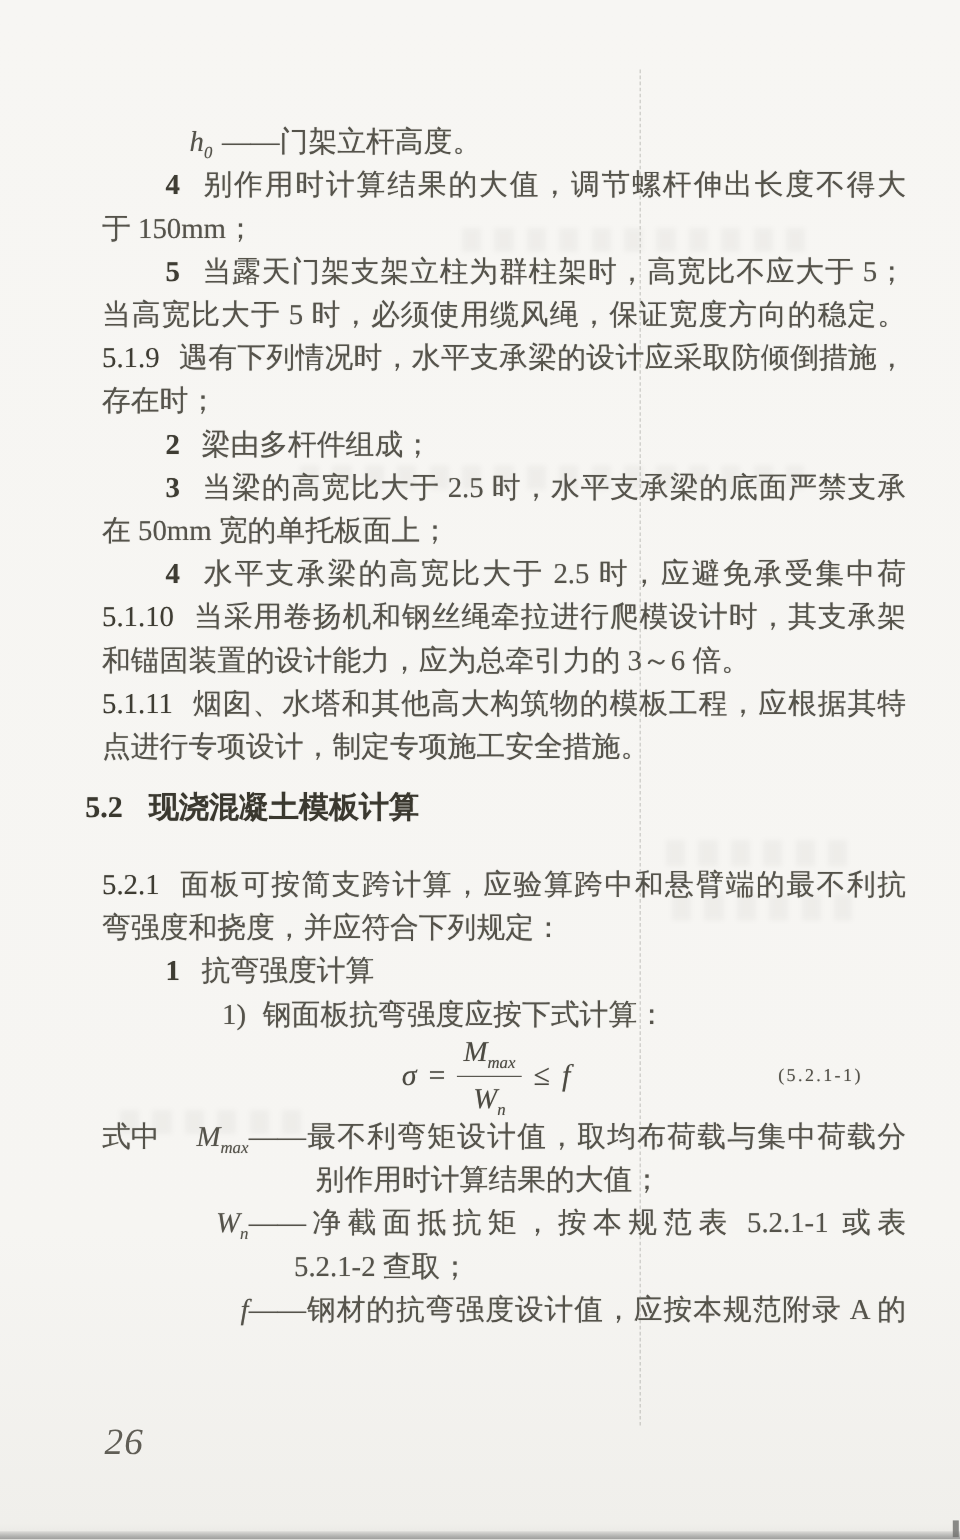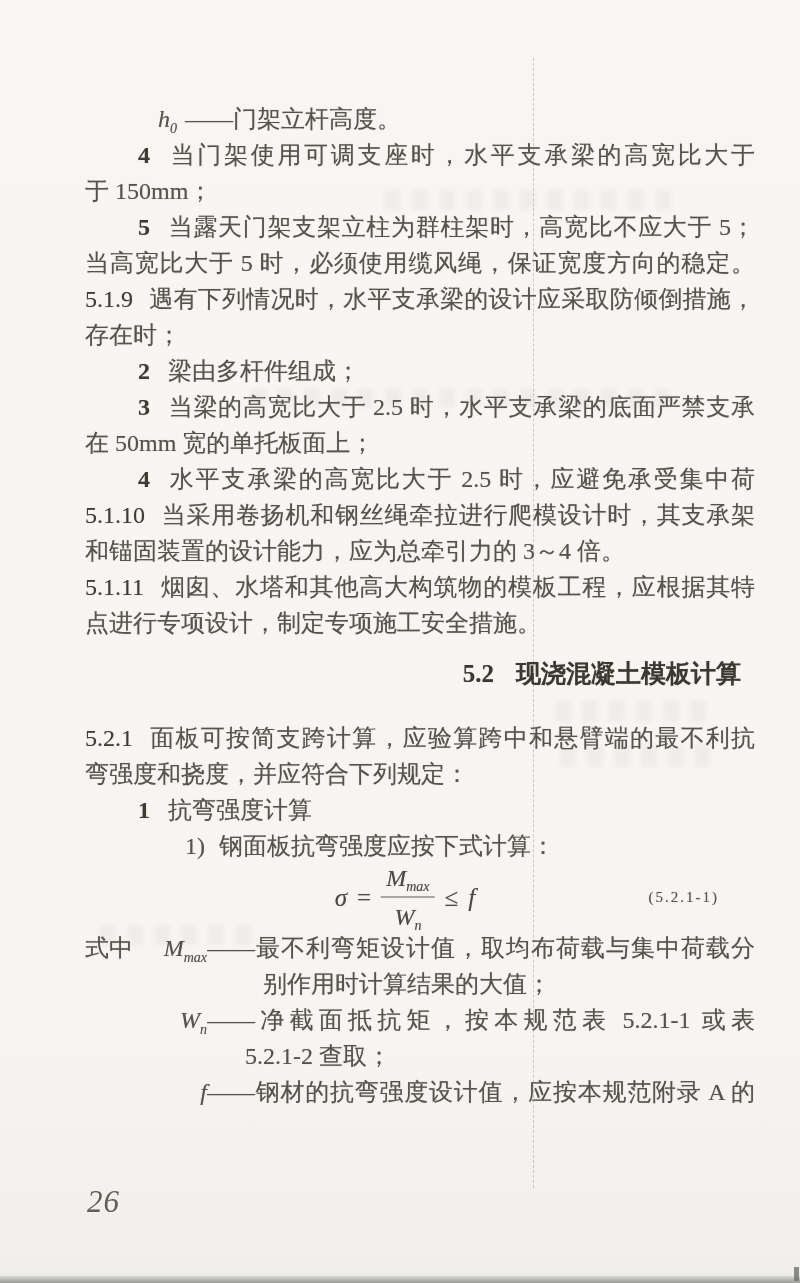--- a/index.html
+++ b/index.html
@@ -20,21 +20,21 @@
   }
   .ln{height:36px;overflow:hidden;}
   .fill{text-align:justify;text-align-last:justify;}
   .ind1{padding-left:53px;}
   .ind2{padding-left:100px;}
   .indh{padding-left:73px;}
   .bnum{font-weight:bold;color:#3e3c33;margin-right:18px;}
   .cnum{font-weight:normal;color:#3e3c33;margin-right:16px;}
   .lnum{margin-right:14px;}
   .heading{
-    height:36px;text-align:right;font-weight:bold;color:#3a382f;
+    height:36px;text-align:left;font-weight:bold;color:#3a382f;
     font-size:25px;margin-top:15px;margin-bottom:28px;
     transform:translateX(-14px);
   }
   .heading .hnum{margin-right:22px;}
   .var i, i{font-style:italic;}
   sub{font-size:14px;line-height:0;font-style:italic;}
   .htext{margin-left:8px;}
   
   .formula-row{position:relative;height:66px;}
   .formula{
@@ -92,21 +92,21 @@
 
 <div class="page">
 
   <div class="main">
 
     <div class="ln indh">
       <span class="var"><i>h</i><sub>0</sub></span><span class="htext">——门架立杆高度。</span>
     </div>
 
     <div class="ln ind1 fill">
-      <span class="bnum">4</span><span>当门架使用可调支座时，水平支承梁的高宽比大于</span>
+      <span class="bnum">4</span><span>别作用时计算结果的大值，调节螺杆伸出长度不得大</span>
     </div>
     <div class="ln">于 150mm；</div>
 
     <div class="ln ind1 fill">
       <span class="bnum">5</span><span>当露天门架支架立柱为群柱架时，高宽比不应大于 5；</span>
     </div>
     <div class="ln fill">当高宽比大于 5 时，必须使用缆风绳，保证宽度方向的稳定。</div>
 
     <div class="ln fill">
       <span class="cnum">5.1.9</span><span>遇有下列情况时，水平支承梁的设计应采取防倾倒措施，</span>
@@ -123,21 +123,21 @@
     </div>
     <div class="ln">在 50mm 宽的单托板面上；</div>
 
     <div class="ln ind1 fill">
       <span class="bnum">4</span><span>水平支承梁的高宽比大于 2.5 时，应避免承受集中荷载。</span>
     </div>
 
     <div class="ln fill">
       <span class="cnum">5.1.10</span><span>当采用卷扬机和钢丝绳牵拉进行爬模设计时，其支承架</span>
     </div>
-    <div class="ln">和锚固装置的设计能力，应为总牵引力的 3～4 倍。</div>
+    <div class="ln">和锚固装置的设计能力，应为总牵引力的 3～6 倍。</div>
 
     <div class="ln fill">
       <span class="cnum">5.1.11</span><span>烟囱、水塔和其他高大构筑物的模板工程，应根据其特</span>
     </div>
     <div class="ln">点进行专项设计，制定专项施工安全措施。</div>
 
     <div class="heading">
       <span class="hnum">5.2</span><span>现浇混凝土模板计算</span>
     </div>
 

